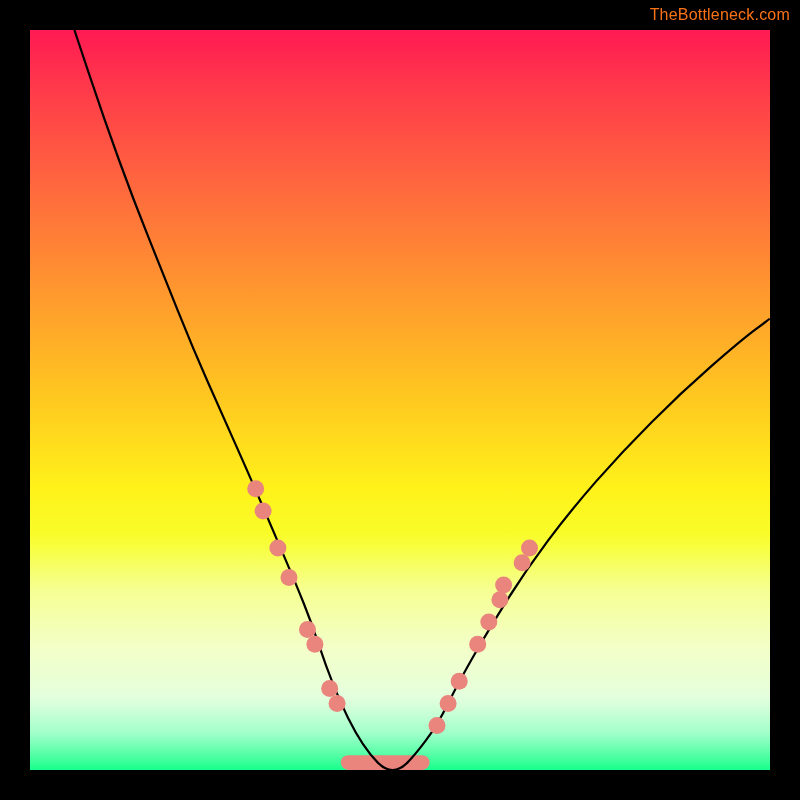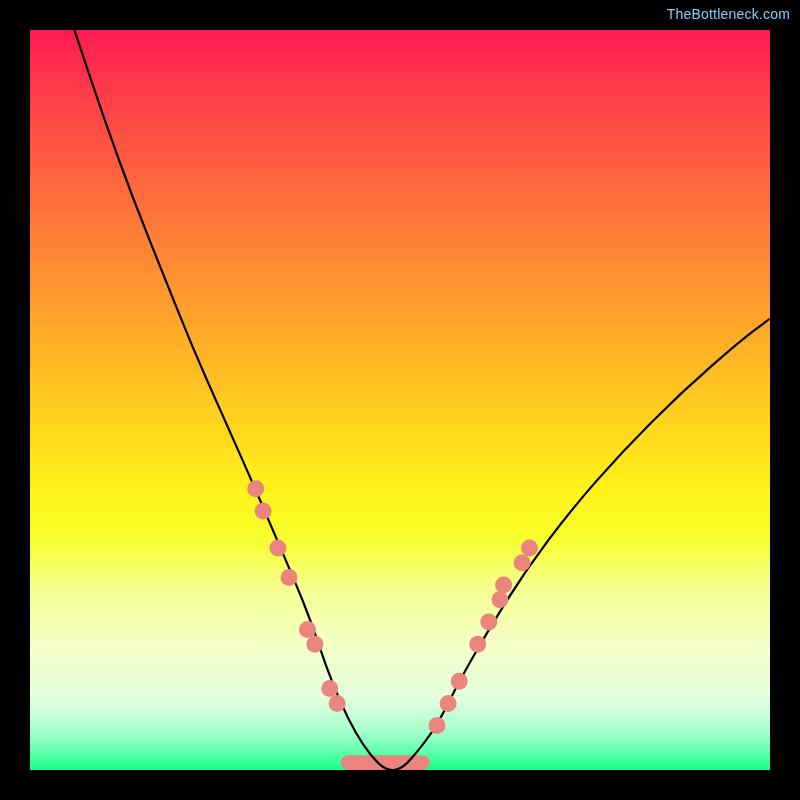--- a/index.html
+++ b/index.html
@@ -58,22 +58,22 @@
     );
   }
   svg.curve {
     position: absolute;
     inset: 0;
   }
   .watermark {
     position: absolute;
     top: 6px;
     right: 10px;
-    color: #7dd3fc;
-    font-size: 14px;
+    color: #f97316;
+    font-size: 16px;
     font-weight: 500;
     letter-spacing: 0.2px;
     user-select: none;
   }
 </style>
 </head>
 <body>
 
 <div class="frame">
   <div class="watermark">TheBottleneck.com</div>

